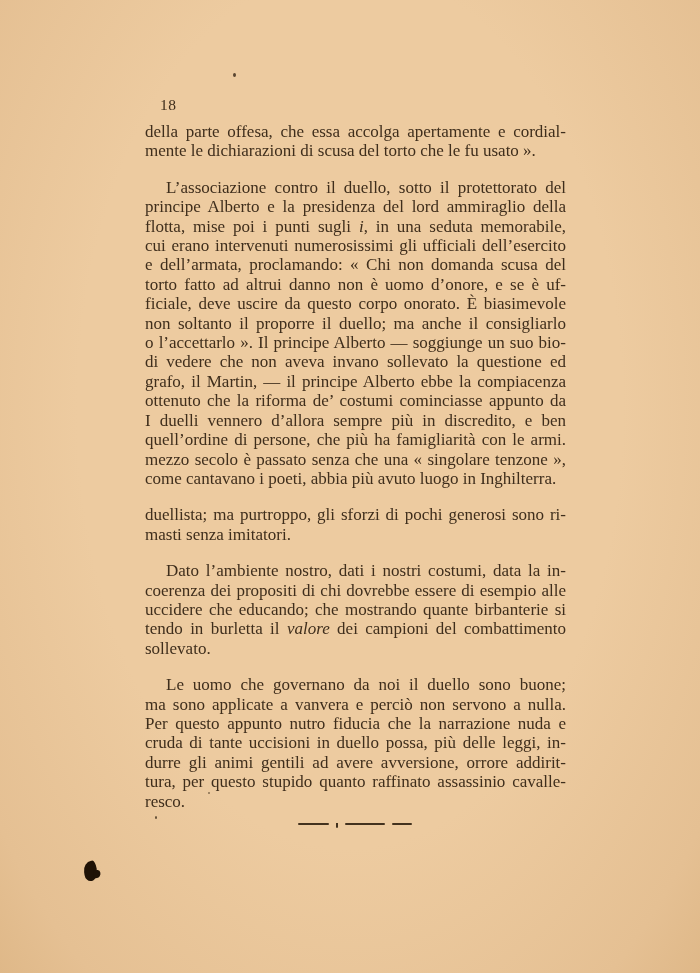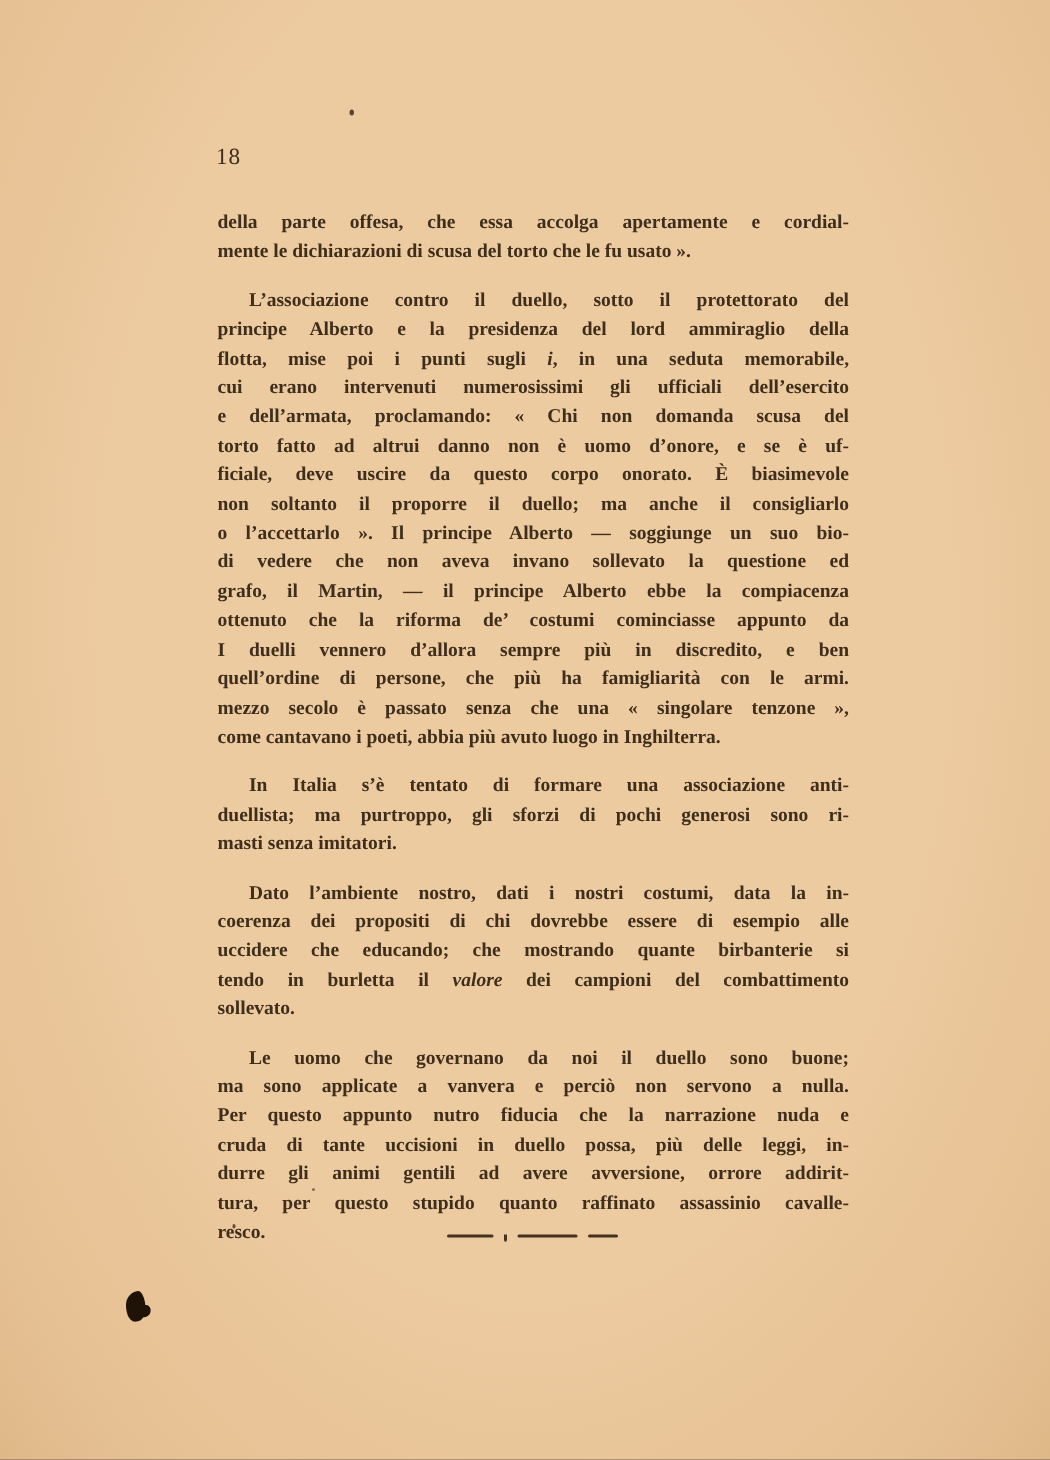--- a/index.html
+++ b/index.html
@@ -12,34 +12,33 @@
     height: 973px;
     margin: 0 auto;
     background: radial-gradient(ellipse at 50% 42%, #edcba0 55%, #e5c093 88%, #dfb888 100%);
     font-family: "Liberation Serif", "DejaVu Serif", serif;
     color: #3f2e1c;
     overflow: hidden;
   }
 
   .page-number {
     position: absolute;
-    left: 144px;
+    left: 160px;
     top: 96px;
     font-size: 15.5px;
     letter-spacing: 0.5px;
   }
 
   .text-block {
     position: absolute;
     left: 145px;
-    top: 138px;
+    top: 122px;
     width: 421px;
-    font-size: 13px;
+    font-size: 17px;
     line-height: 19.4px;
-    font-weight: bold;
   }
 
   .para { margin: 0; padding: 0; }
 
   .line {
     text-align: justify;
     text-align-last: justify;
     min-height: 19.4px;
   }
   .line.last { text-align-last: left; }
@@ -123,21 +122,20 @@
       <div class="line">grafo, il Martin, — il principe Alberto ebbe la compiacenza</div>
       <div class="line">ottenuto che la riforma de’ costumi cominciasse appunto da</div>
       <div class="line">I duelli vennero d’allora sempre più in discredito, e ben</div>
       <div class="line">quell’ordine di persone, che più ha famigliarità con le armi.</div>
       <div class="line">mezzo secolo è passato senza che una « singolare tenzone »,</div>
       <div class="line last">come cantavano i poeti, abbia più avuto luogo in Inghilterra.</div>
     <p></p>
 
     <p class="para">
       </p>
-      <div class="line indent">In Italia s’è tentato di formare una associazione anti-</div>
       <div class="line">duellista; ma purtroppo, gli sforzi di pochi generosi sono ri-</div>
       <div class="line last">masti senza imitatori.</div>
     <p></p>
 
     <p class="para">
       </p>
       <div class="line indent">Dato l’ambiente nostro, dati i nostri costumi, data la in-</div>
       <div class="line">coerenza dei propositi di chi dovrebbe essere di esempio alle</div>
       <div class="line">uccidere che educando; che mostrando quante birbanterie si</div>
       <div class="line"><span>tendo in burletta il </span><em>valore</em><span> dei campioni del combattimento</span></div>

